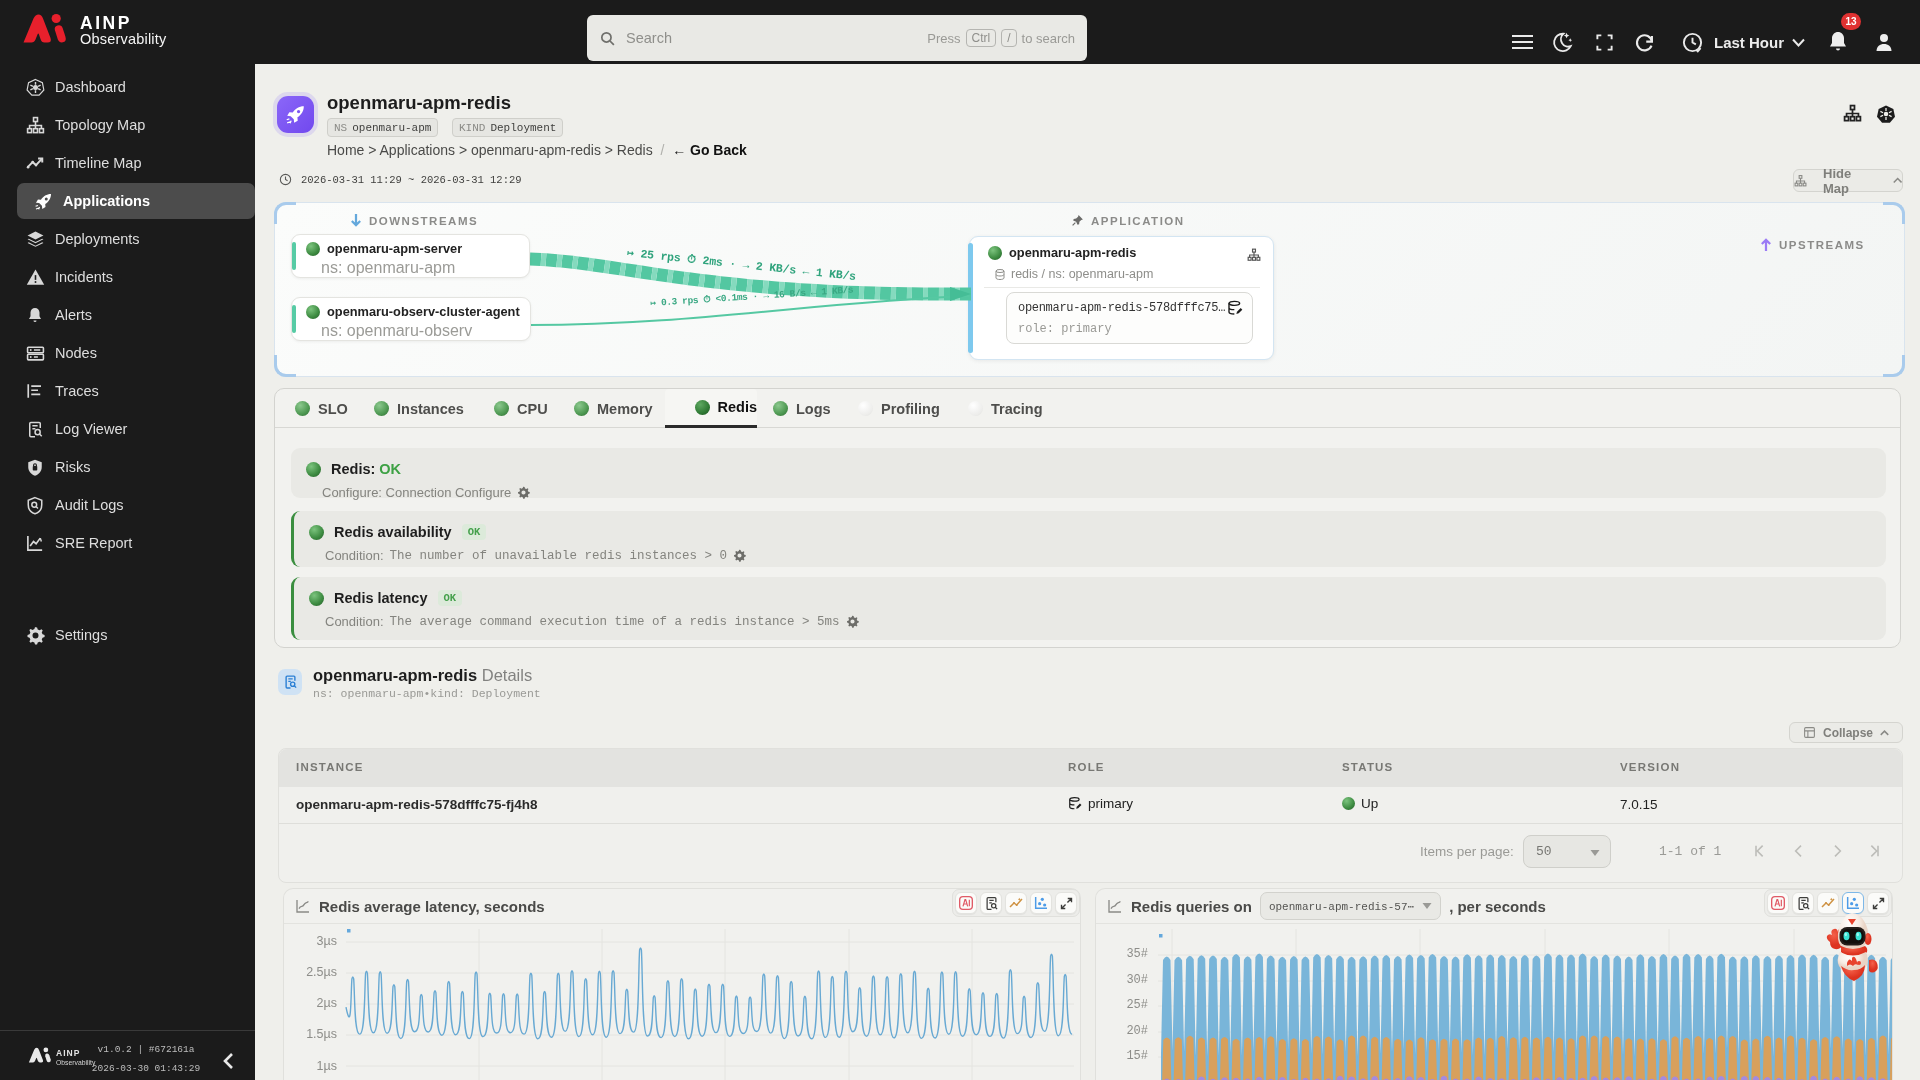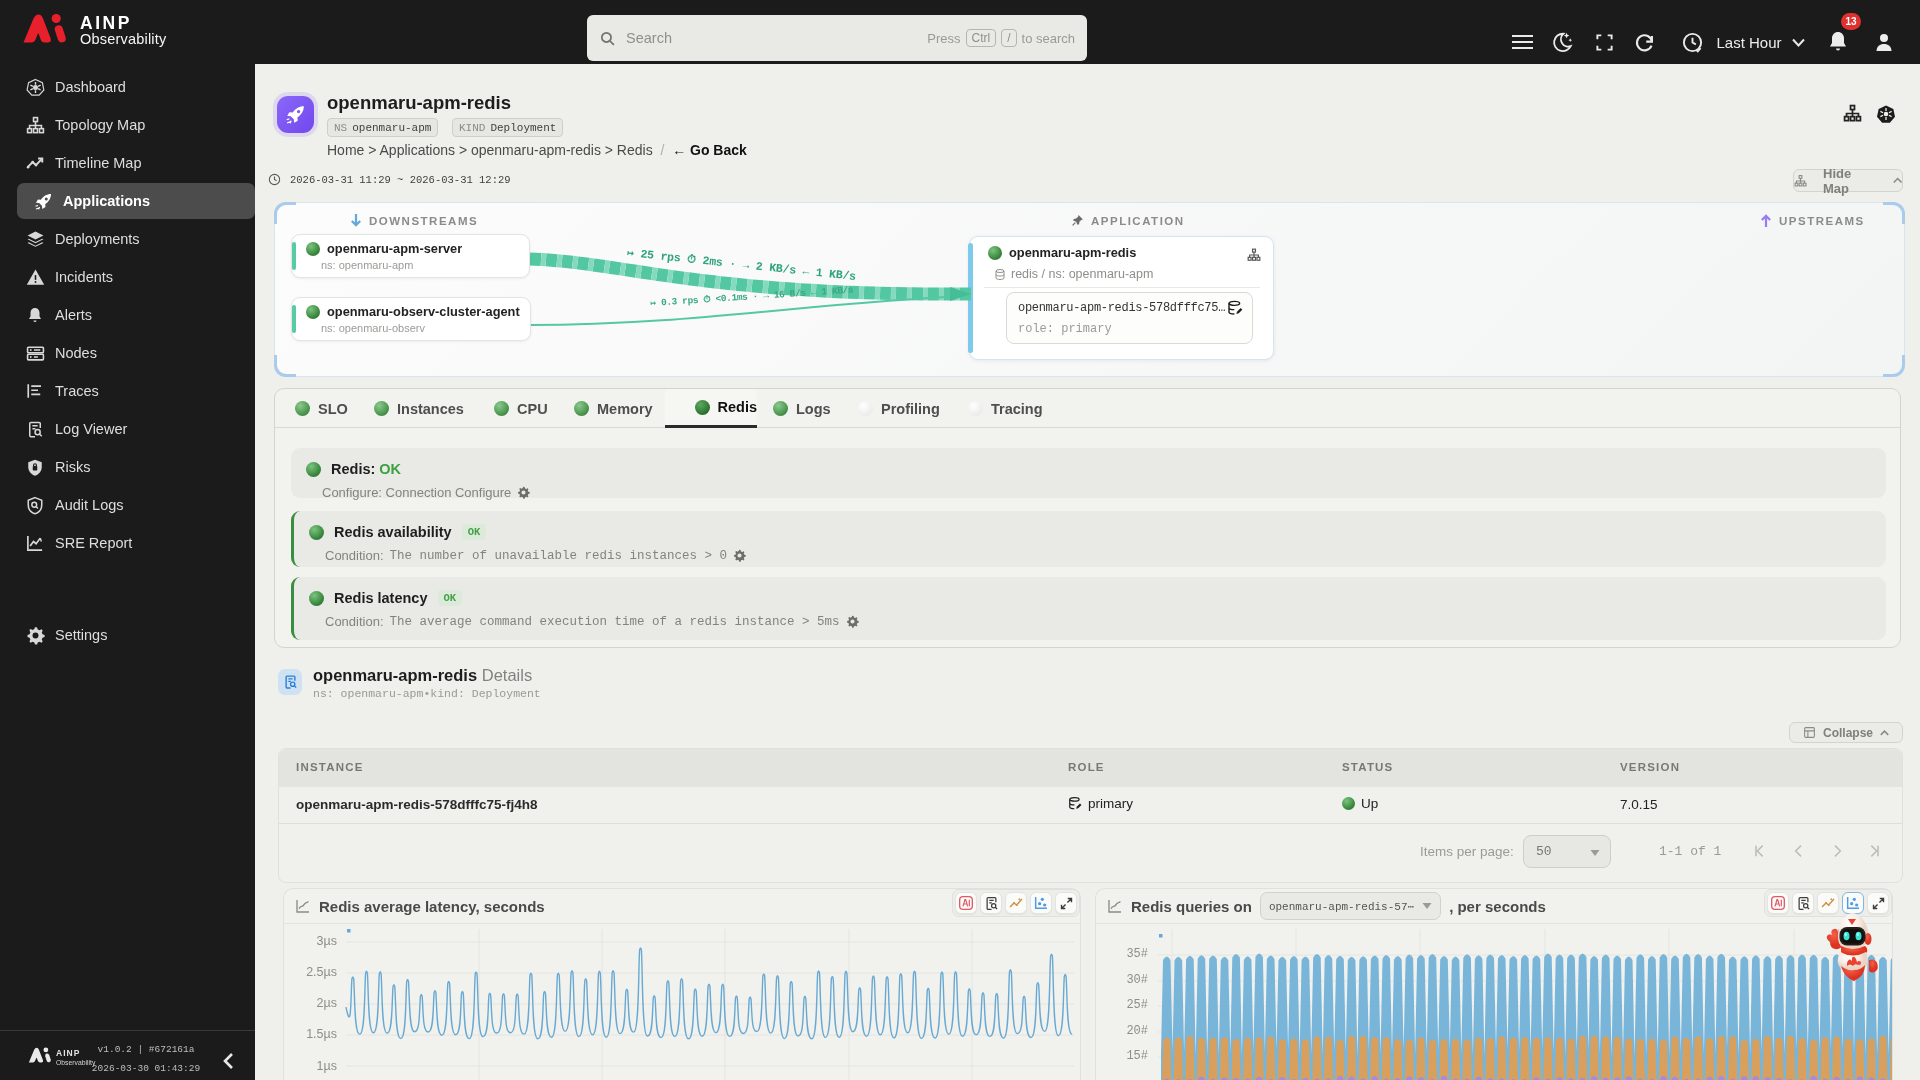--- a/index.html
+++ b/index.html
@@ -9,54 +9,54 @@
 
 
 #topbar { position:absolute; left:0; top:0; width:1920px; height:64px; background:#1b1b1b; z-index:30; }
 #logo { position:absolute; left:18px; top:11px; }
 #logo .lt1 { position:absolute; left:62px; top:2px; color:#fff; font-weight:bold; font-size:17.5px; letter-spacing:2.5px; }
 #logo .lt2 { position:absolute; left:62px; top:20px; color:#f5f5f5; font-size:14.5px; letter-spacing:0.2px; }
 #searchbox { position:absolute; left:587px; top:15px; width:500px; height:46px; background:#e9e9e5; border-radius:6px; display:flex; align-items:center; padding:0 12px; }
 #searchbox .ph { color:#8f8f8b; font-size:14.5px; margin-left:10px; flex:1; }
 #searchbox .hint { color:#9a9a96; font-size:13px; display:flex; align-items:center; gap:5px; }
 .key { border:1px solid #b5b5b1; border-radius:4px; padding:1px 5px; font-size:12px; color:#8f8f8b; background:transparent; }
-.tb-ic { position:absolute; top:0; height:84px; display:flex; align-items:center; justify-content:center; color:#e8e8e8; }
+.tb-ic { position:absolute; top:0; height:84px; display:flex; align-items:center; justify-content:center; color:#e8e8e8;font-weight:bold; }
 #lasthour { color:#ececec; font-size:15px; }
 #bellbadge { position:absolute; left:1841px; top:13px; width:20px; height:17px; background:#e03131; border-radius:9px; color:#fff; font-size:10px; font-weight:bold; display:flex; align-items:center; justify-content:center; z-index:2;}
 
 
 #sidebar { position:absolute; left:0; top:64px; width:255px; height:1016px; background:#1b1b1b; z-index:20; }
 .sb-item { position:absolute; left:9px; width:238px; height:36px; border-radius:7px; display:flex; align-items:center; color:#dedede; font-size:14.5px; }
 .sb-item svg { position:absolute; left:17px; }
 .sb-item .lbl { position:absolute; left:46px; }
 .sb-item.active { background:#4c4c4c; color:#fff; font-weight:bold;margin-left:8px; }
 #sb-footer { position:absolute; left:0; top:966px; width:255px; border-top:1px solid #3a3a3a; height:50px; }
 #sb-ver { position:absolute; left:81px; top:9px; color:#bcbcbc; font-size:9.5px; width:130px; text-align:center; line-height:19px; font-family:"Liberation Mono", monospace;}
 
 
 #main { position:absolute; left:255px; top:64px; width:1665px; height:1016px; background:#efefeb; }
 #appicon { position:absolute; left:277px; top:96px; width:37px; height:37px; border-radius:11px; background:linear-gradient(135deg,#8b67f8,#7148ee); box-shadow:0 0 0 4px rgba(140,110,250,0.18); display:flex; align-items:center; justify-content:center; }
 #apptitle { position:absolute; left:327px; top:92px; font-size:18.5px; font-weight:bold; color:#1d1d1d; }
 .tag { position:absolute; top:118px; height:19px; background:#e6e6e2; border:1px solid #cfcfca; border-radius:4px; font-family:"Liberation Mono", monospace; font-size:11px; display:flex; align-items:center; padding:0 6px; gap:5px; color:#3f3f3d;}
 .tag .k { color:#8a8a86; }
 #crumbs { position:absolute; left:327px; top:142px; font-size:14px; color:#4a4a48; }
 #crumbs b { color:#111; }
-#timerow { position:absolute; left:268px; top:173px; font-family:"Liberation Mono", monospace; font-size:10.5px; color:#3e3e3c; display:flex; align-items:center; gap:9px; }
+#timerow { position:absolute; left:279px; top:173px; font-family:"Liberation Mono", monospace; font-size:10.5px; color:#3e3e3c; display:flex; align-items:center; gap:9px; }
 .pillbtn { position:absolute; border:1px solid #d4d4cf; background:#ebebe7; border-radius:8px; color:#7f7f7b; font-size:13px; font-weight:bold; display:flex; align-items:center; justify-content:center; gap:7px; }
 #hidemap { left:1793px; top:169px; width:110px; height:23px; border-radius:6px;gap:16px; }
 #collapsebtn { left:1789px; top:722px; width:114px; height:21px; border-radius:6px; font-size:12px; }
 
 
 #mappanel { position:absolute; left:274px; top:202px; width:1631px; height:175px; background:linear-gradient(135deg,#fbfcfb,#f3f5f4); border:1px solid #d9e4ee; border-radius:12px; }
 .mp-corner { position:absolute; width:22px; height:22px; border:3px solid #a9cbec; }
 .maphdr { position:absolute; top:11px; font-size:11.5px; font-weight:bold; letter-spacing:1.5px; color:#8b8b89; }
 .nodecard { position:absolute; background:#fff; border:1px solid #e4e4e0; border-radius:9px; box-shadow:0 1px 3px rgba(0,0,0,0.06); }
 .nodecard .accent { position:absolute; left:0; top:7px; bottom:7px; width:4px; background:#57cba5; border-radius:3px; }
 .nctitle { position:absolute; left:14px; top:6px; font-size:12.8px; white-space:nowrap; color:#222; display:flex; align-items:center; gap:7px; font-weight:bold;}
-.ncsub { position:absolute; left:29px; top:24px; font-size:11px; color:#9b9b97; }
+.ncsub { position:absolute; left:29px; top:24px; font-size:16px; color:#9b9b97; }
 .gdot { width:14px; height:14px; border-radius:50%; background:radial-gradient(circle at 35% 30%, #7cc47e, #3c8a40 60%, #265c29); flex:none; }
 #appcard { position:absolute; left:969px; top:236px; width:305px; height:124px; background:#fff; border:1px solid #d3e5f2; border-radius:9px; box-shadow:0 1px 4px rgba(0,0,0,0.07); }
 #appcard .bluestrip { position:absolute; left:-2px; top:6px; width:5px; height:110px; background:#7ec9ee; border-radius:3px; }
 #subcard { position:absolute; left:36px; top:55px; width:247px; height:52px; border:1px solid #d9d9d5; border-radius:8px; background:#fdfdfc; }
 
 
 #tabwrap { position:absolute; left:274px; top:388px; width:1627px; height:260px; background:#f2f2ef; border:1px solid #d3d3cf; border-radius:10px;padding-left:14px; }
 #tabbar { position:absolute; left:0; top:0; right:0; height:39px; border-bottom:1px solid #d8d8d4; display:flex; }
 .tab { position:absolute; top:0; display:flex; align-items:center; gap:8px; font-size:14.5px; font-weight:bold; color:#4e4e4c; height:39px; }
 .tab.active { justify-content:flex-end; }
@@ -340,21 +340,21 @@
     <div class="mp-corner" style="right:-1px;top:-1px;border-left:none;border-bottom:none;border-top-right-radius:12px;"></div>
     <div class="mp-corner" style="left:-1px;bottom:-1px;border-right:none;border-top:none;border-bottom-left-radius:12px;"></div>
     <div class="mp-corner" style="right:-1px;bottom:-1px;border-left:none;border-top:none;border-bottom-right-radius:12px;"></div>
     <div class="maphdr" style="left:75px;"><svg style="vertical-align:-2px;margin-right:7px" width="12" height="13" viewBox="0 0 12 14" fill="none" stroke="#64a8dc" stroke-width="2.4">
         <path d="M6 0 V11 M1.5 7.5 L6 12 L10.5 7.5"></path>
       </svg>DOWNSTREAMS</div>
     <div class="maphdr" style="left:796px;"><svg style="vertical-align:-2px;margin-right:7px" width="13" height="13" viewBox="0 0 24 24" fill="#6b6b69">
         <path d="M14 2 L22 10 L19 11 L15.5 14.5 L15 19 L12 20 L9.5 14.5 L4 12 L5 9 L9.5 8.5 L13 5 Z"></path>
         <path d="M8 16 L3 21" stroke="#6b6b69" stroke-width="2.2"></path>
       </svg>APPLICATION</div>
-    <div class="maphdr" style="left:1485px;"><svg style="vertical-align:-2px;margin-right:7px" width="12" height="13" viewBox="0 0 12 14" fill="none" stroke="#9b7bf5" stroke-width="2.4">
+    <div class="maphdr" style="left:1485px;margin-top:24px;"><svg style="vertical-align:-2px;margin-right:7px" width="12" height="13" viewBox="0 0 12 14" fill="none" stroke="#9b7bf5" stroke-width="2.4">
         <path d="M6 14 V3 M1.5 6.5 L6 2 L10.5 6.5"></path>
       </svg>UPSTREAMS</div>
   </div>
 
   <svg id="flows" style="position:absolute;left:274px;top:202px;z-index:3;" width="1631" height="175" viewBox="0 0 1631 175">
     <path d="M256 57 C 350 60 430 94 697 92" fill="none" stroke="#53c7a1" stroke-width="13" stroke-dasharray="11 5"></path>
     <path d="M256 57 C 350 60 430 94 697 92" fill="none" stroke="#85dabe" stroke-width="13" stroke-dasharray="5 11" stroke-dashoffset="-11"></path>
     <path d="M256 123 C 420 123 540 100 695 94" fill="none" stroke="#55c8a2" stroke-width="2"></path>
     <path d="M676 85 L 697 92 L 676 99 Z" fill="#45bd96"></path>
   </svg>

